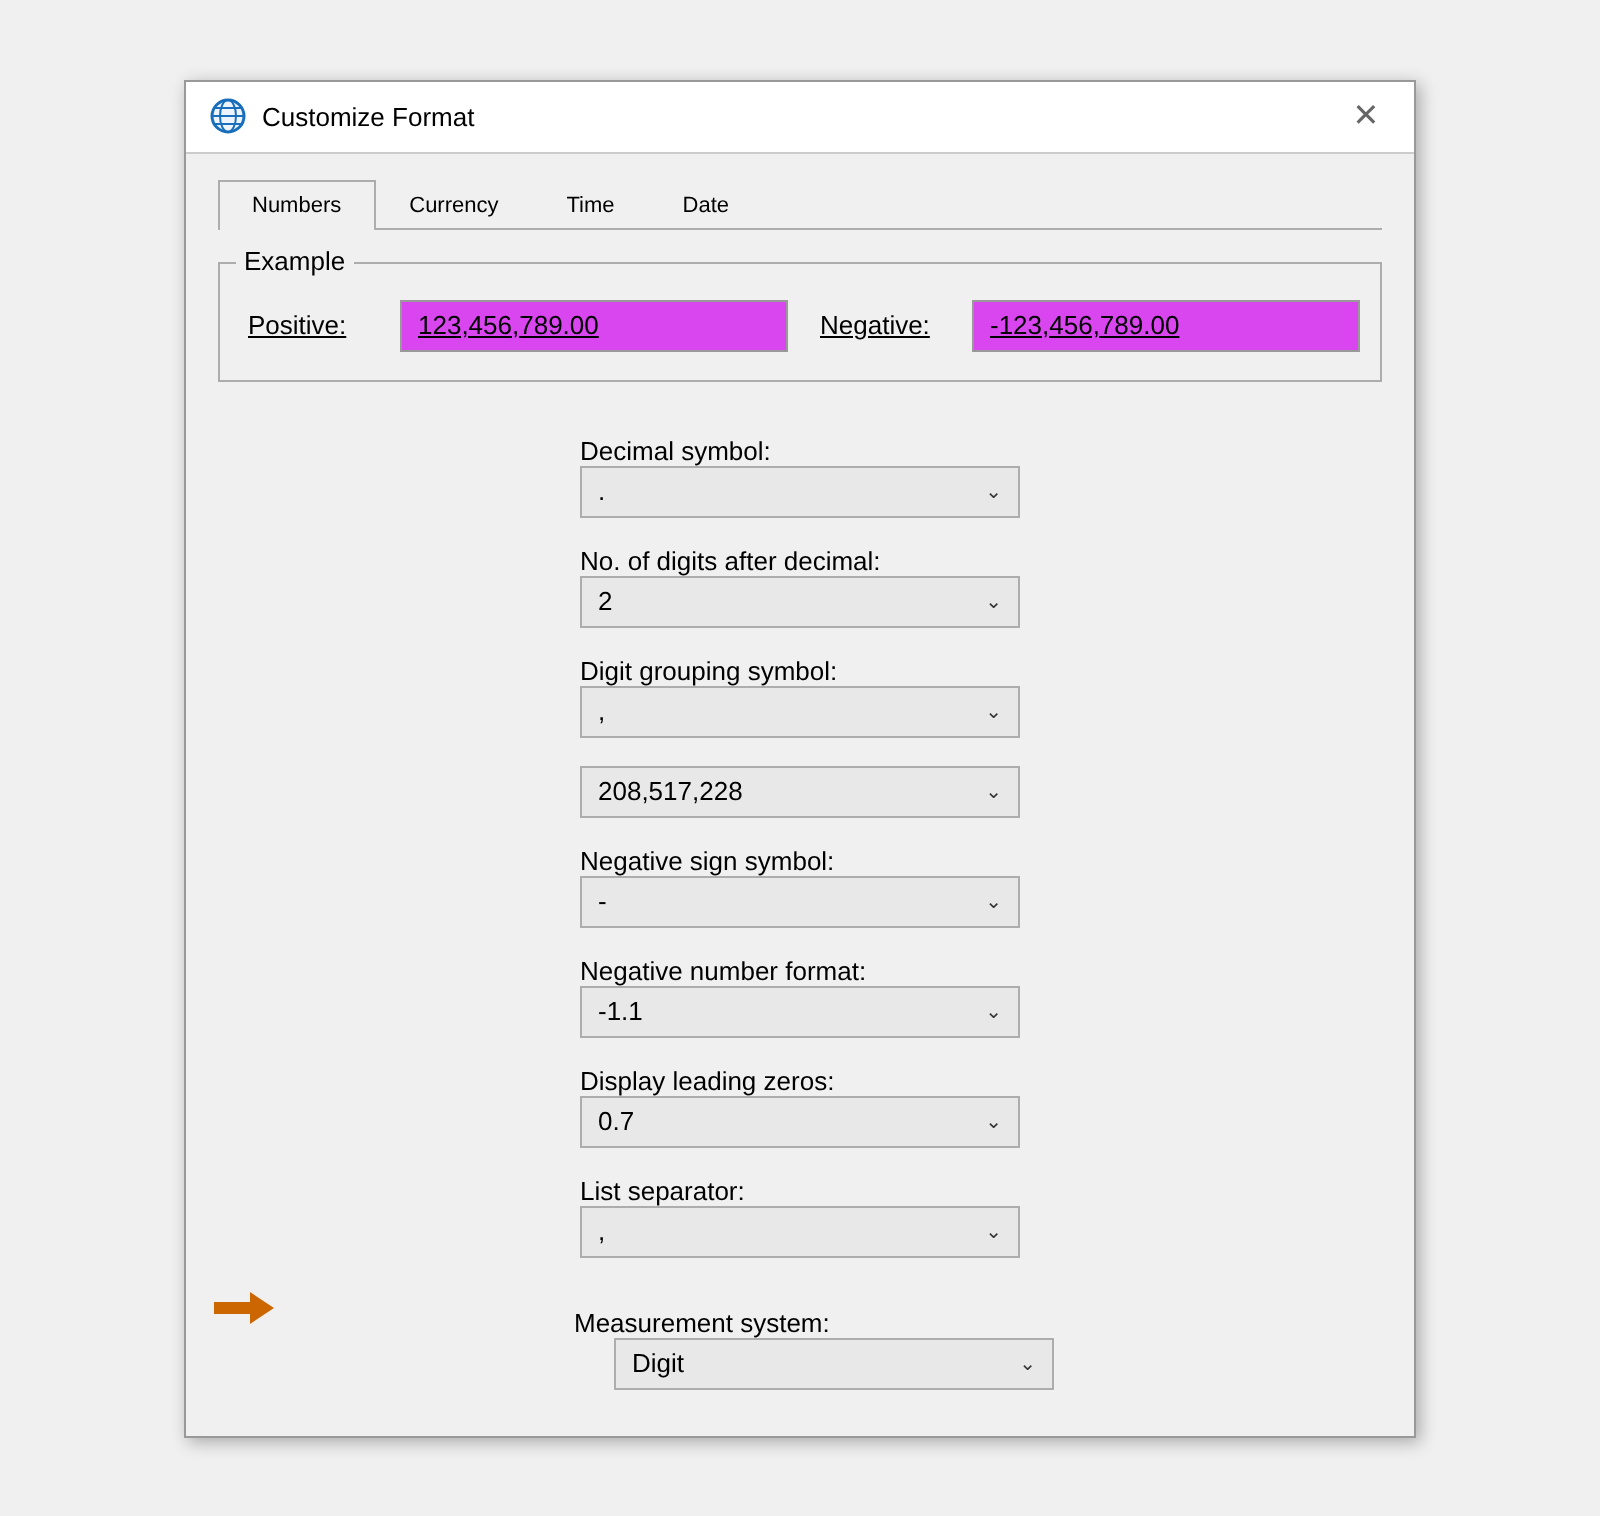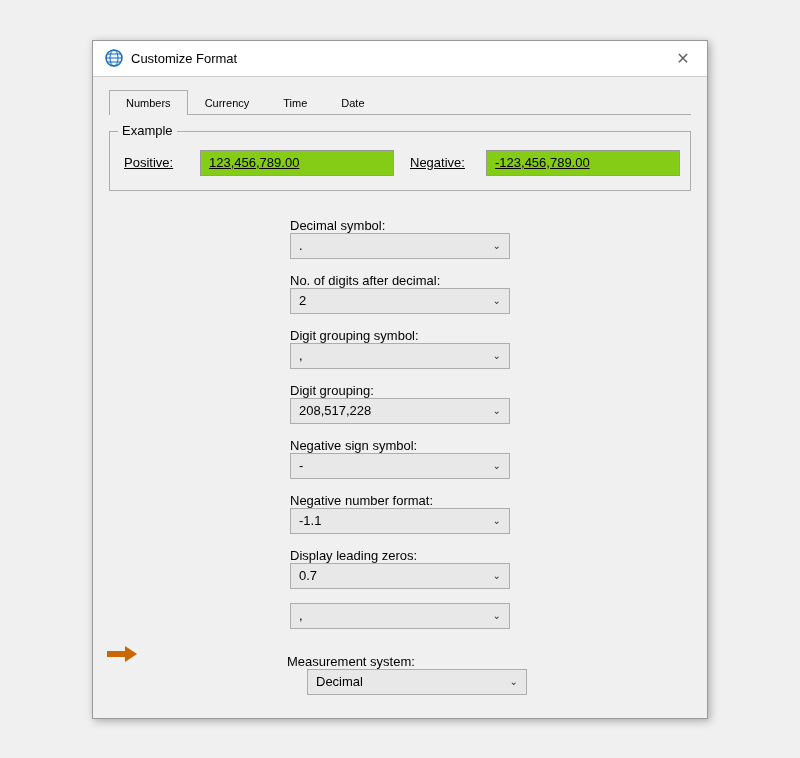--- a/index.html
+++ b/index.html
@@ -115,21 +115,21 @@
       text-decoration: underline;
     }
 
     .example-label {
       font-size: 13px;
       min-width: 60px;
     }
 
     .example-input {
       border: 1px solid #999;
-      background: #84cc16;
+      background: #d946ef;
       padding: 4px 8px;
       font-size: 13px;
       width: 200px;
       height: 26px;
     }
 
     .settings-grid {
       display: grid;
       grid-template-columns: 1fr;
       gap: 0;
@@ -246,21 +246,20 @@
         <span class="setting-label">Digit grouping symbol:</span>
         <div class="setting-select-wrapper">
           <div class="setting-select">
             <span>,</span>
             <span class="chevron">⌄</span>
           </div>
         </div>
       </div>
 
       <div class="setting-row">
-        <span class="setting-label">Digit grouping:</span>
         <div class="setting-select-wrapper">
           <div class="setting-select">
             <span>208,517,228</span>
             <span class="chevron">⌄</span>
           </div>
         </div>
       </div>
 
       <div class="setting-row">
         <span class="setting-label">Negative sign symbol:</span>
@@ -286,37 +285,38 @@
         <span class="setting-label">Display leading zeros:</span>
         <div class="setting-select-wrapper">
           <div class="setting-select">
             <span>0.7</span>
             <span class="chevron">⌄</span>
           </div>
         </div>
       </div>
 
       <div class="setting-row">
+        <span class="setting-label">List separator:</span>
         <div class="setting-select-wrapper">
           <div class="setting-select">
             <span>,</span>
             <span class="chevron">⌄</span>
           </div>
         </div>
       </div>
 
       <div class="setting-row highlighted" style="padding-left: 34px;">
 
         <svg width="30" height="22" viewBox="0 0 30 22" style="position:absolute; left: -2px;" xmlns="http://www.w3.org/2000/svg">
           <polygon points="0,8 18,8 18,3 30,11 18,19 18,14 0,14" fill="#cc6600"></polygon>
         </svg>
         <span class="setting-label" style="padding-left: 0;">Measurement system:</span>
         <div class="setting-select-wrapper">
           <div class="setting-select">
-            <span>Decimal</span>
+            <span>Digit</span>
             <span class="chevron">⌄</span>
           </div>
         </div>
       </div>
 
     </div>
   </div>
 </div>
 
 </body></html>

